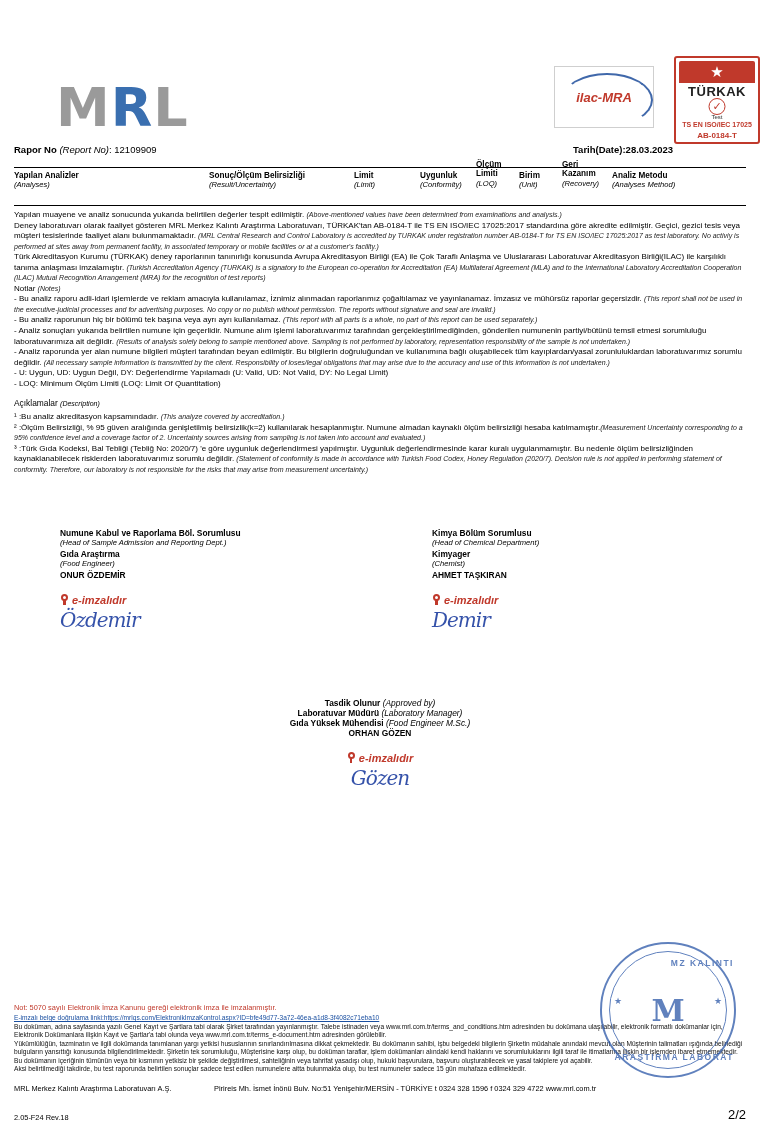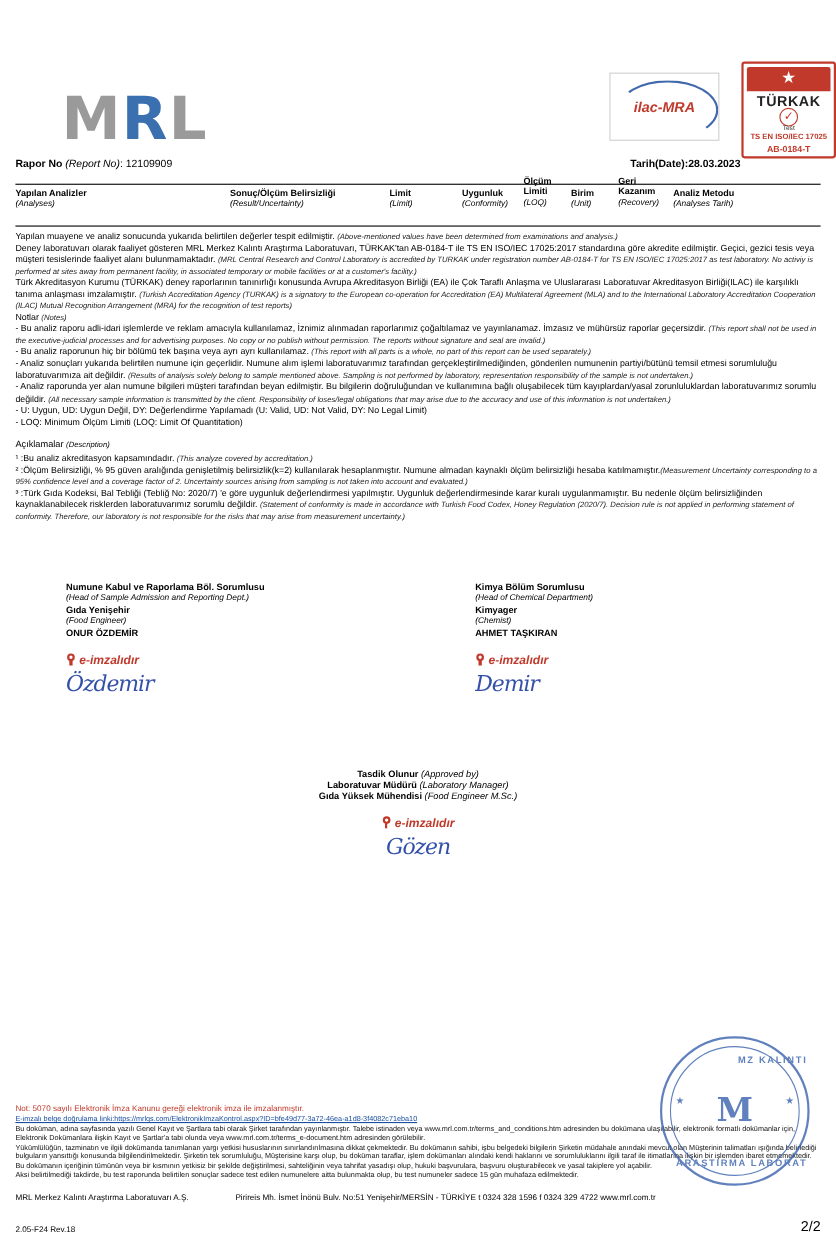--- a/index.html
+++ b/index.html
@@ -456,21 +456,21 @@
         <span class="t1">Birim</span>
         <span class="t2">(Unit)</span>
       </div>
       <div class="col two-line" style="left:548px; top:-8px;">
         <span class="t1" style="white-space:pre-line">Geri
 Kazanım</span>
         <span class="t2">(Recovery)</span>
       </div>
       <div class="col" style="left:598px;">
         <span class="t1">Analiz Metodu</span>
-        <span class="t2">(Analyses Tarih)</span>
+        <span class="t2">(Analyses Method)</span>
       </div>
     </div>
     <div class="hr"></div>
 
     <div class="body-text">
       <p><span>Yapılan muayene ve analiz sonucunda yukarıda belirtilen değerler tespit edilmiştir.</span> <span class="it">(Above-mentioned values have been determined from examinations and analysis.)</span></p>
       <p><span>Deney laboratuvarı olarak faaliyet gösteren MRL Merkez Kalıntı Araştırma Laboratuvarı, TÜRKAK'tan AB-0184-T ile TS EN ISO/IEC 17025:2017 standardına göre akredite edilmiştir. Geçici, gezici tesis veya müşteri tesislerinde faaliyet alanı bulunmamaktadır.</span> <span class="it">(MRL Central Research and Control Laboratory is accredited by TURKAK under registration number AB-0184-T for TS EN ISO/IEC 17025:2017 as test laboratory. No activiy is performed at sites away from permanent facility, in associated temporary or mobile facilities or at a customer's facility.)</span></p>
       <p><span>Türk Akreditasyon Kurumu (TÜRKAK) deney raporlarının tanınırlığı konusunda Avrupa Akreditasyon Birliği (EA) ile Çok Taraflı Anlaşma ve Uluslararası Laboratuvar Akreditasyon Birliği(ILAC) ile karşılıklı tanıma anlaşması imzalamıştır.</span> <span class="it">(Turkish Accreditation Agency (TURKAK) is a signatory to the European co-operation for Accreditation (EA) Multilateral Agreement (MLA) and to the International Laboratory Accreditation Cooperation (ILAC) Mutual Recognition Arrangement (MRA) for the recognition of test reports)</span></p>
       <p><span>Notlar</span> <span class="it">(Notes)</span></p>
       <p><span>- Bu analiz raporu adli-idari işlemlerde ve reklam amacıyla kullanılamaz, İznimiz alınmadan raporlarımız çoğaltılamaz ve yayınlanamaz. İmzasız ve mühürsüz raporlar geçersizdir.</span> <span class="it">(This report shall not be used in the executive-judicial processes and for advertising purposes. No copy or no publish without permission. The reports without signature and seal are invalid.)</span></p>
@@ -489,21 +489,21 @@
     <div class="body-text">
       <p><span>¹ :Bu analiz akreditasyon kapsamındadır.</span> <span class="it">(This analyze covered by accreditation.)</span></p>
       <p><span>² :Ölçüm Belirsizliği, % 95 güven aralığında genişletilmiş belirsizlik(k=2) kullanılarak  hesaplanmıştır. Numune almadan kaynaklı ölçüm belirsizliği hesaba katılmamıştır.</span><span class="it">(Measurement Uncertainty corresponding to a 95% confidence level and a coverage factor of 2. Uncertainty sources arising from sampling is not taken into account and evaluated.)</span></p>
       <p><span>³ :Türk Gıda Kodeksi, Bal Tebliği (Tebliğ No: 2020/7) 'e göre uygunluk değerlendirmesi yapılmıştır. Uygunluk değerlendirmesinde karar kuralı uygulanmamıştır. Bu nedenle ölçüm belirsizliğinden kaynaklanabilecek risklerden laboratuvarımız sorumlu değildir.</span> <span class="it">(Statement of conformity is made in accordance with Turkish Food Codex, Honey Regulation (2020/7). Decision rule is not applied in performing statement of conformity. Therefore, our laboratory is not responsible for the risks that may arise from measurement uncertainty.)</span></p>
     </div>
 
     <div class="signs">
       <div class="sign" style="left:46px;">
         <span class="n1">Numune Kabul ve Raporlama Böl. Sorumlusu</span>
         <span class="n2">(Head of Sample Admission and Reporting Dept.)</span>
-        <span class="n3">Gıda Yenişehir</span>
+        <span class="n3">Gıda Araştırma</span>
         <span class="n4">(Food Engineer)</span>
         <span class="n5">ONUR ÖZDEMİR</span>
         <div class="eimza"><span class="pin"></span><span>e-imzalıdır</span></div>
         <div class="scribble">Özdemir</div>
       </div>
 
       <div class="sign" style="left:418px;">
         <span class="n1">Kimya Bölüm Sorumlusu</span>
         <span class="n2">(Head of Chemical Department)</span>
         <span class="n3">Kimyager</span>
@@ -511,20 +511,21 @@
         <span class="n5">AHMET TAŞKIRAN</span>
         <div class="eimza"><span class="pin"></span><span>e-imzalıdır</span></div>
         <div class="scribble">Demir</div>
       </div>
     </div>
 
     <div class="approve">
       <span class="a2"><span>Tasdik Olunur</span> <i>(Approved by)</i></span>
       <span class="a3"><span>Laboratuvar Müdürü</span> <i>(Laboratory Manager)</i></span>
       <span class="a4"><span>Gıda Yüksek Mühendisi</span> <i>(Food Engineer M.Sc.)</i></span>
+      <span class="a5">ORHAN GÖZEN</span>
       <div class="eimza"><span class="pin"></span><span>e-imzalıdır</span></div>
       <div class="scribble">Gözen</div>
     </div>
 
     <div class="footer-note">
       <span class="red">Not: 5070 sayılı Elektronik İmza Kanunu gereği elektronik imza ile imzalanmıştır.</span>
       <p class="link">E-imzalı belge doğrulama linki:https://mrlqs.com/ElektronikImzaKontrol.aspx?ID=bfe49d77-3a72-46ea-a1d8-3f4082c71eba10</p>
       <p>Bu doküman, adına sayfasında yazılı Genel Kayıt ve Şartlara tabi olarak Şirket tarafından yayınlanmıştır. Talebe istinaden veya www.mrl.com.tr/terms_and_conditions.htm adresinden bu dokümana ulaşılabilir, elektronik formatlı dokümanlar için, Elektronik Dokümanlara ilişkin Kayıt ve Şartlar'a tabi olunda veya www.mrl.com.tr/terms_e-document.htm adresinden görülebilir.</p>
       <p>Yükümlülüğün, tazminatın ve ilgili dokümanda tanımlanan yargı yetkisi hususlarının sınırlandırılmasına dikkat çekmektedir. Bu dokümanın sahibi, işbu belgedeki bilgilerin Şirketin müdahale anındaki mevcut olan Müşterinin talimatları ışığında belirlediği bulguların yansıttığı konusunda bilgilendirilmektedir. Şirketin tek sorumluluğu, Müşterisine karşı olup, bu doküman taraflar, işlem dokümanları alındaki kendi haklarını ve sorumluluklarını ilgili taraf ile itimatlarına ilişkin bir işlemden ibaret etmemektedir. Bu dokümanın içeriğinin tümünün veya bir kısmının yetkisiz bir şekilde değiştirilmesi, sahteliğinin veya tahrifat yasadışı olup, hukuki başvurulara, başvuru oluşturabilecek ve yasal takiplere yol açabilir.</p>
       <p>Aksi belirtilmediği takdirde, bu test raporunda belirtilen sonuçlar sadece test edilen numunelere aitta bulunmakta olup, bu test numuneler sadece 15 gün muhafaza edilmektedir.</p>

